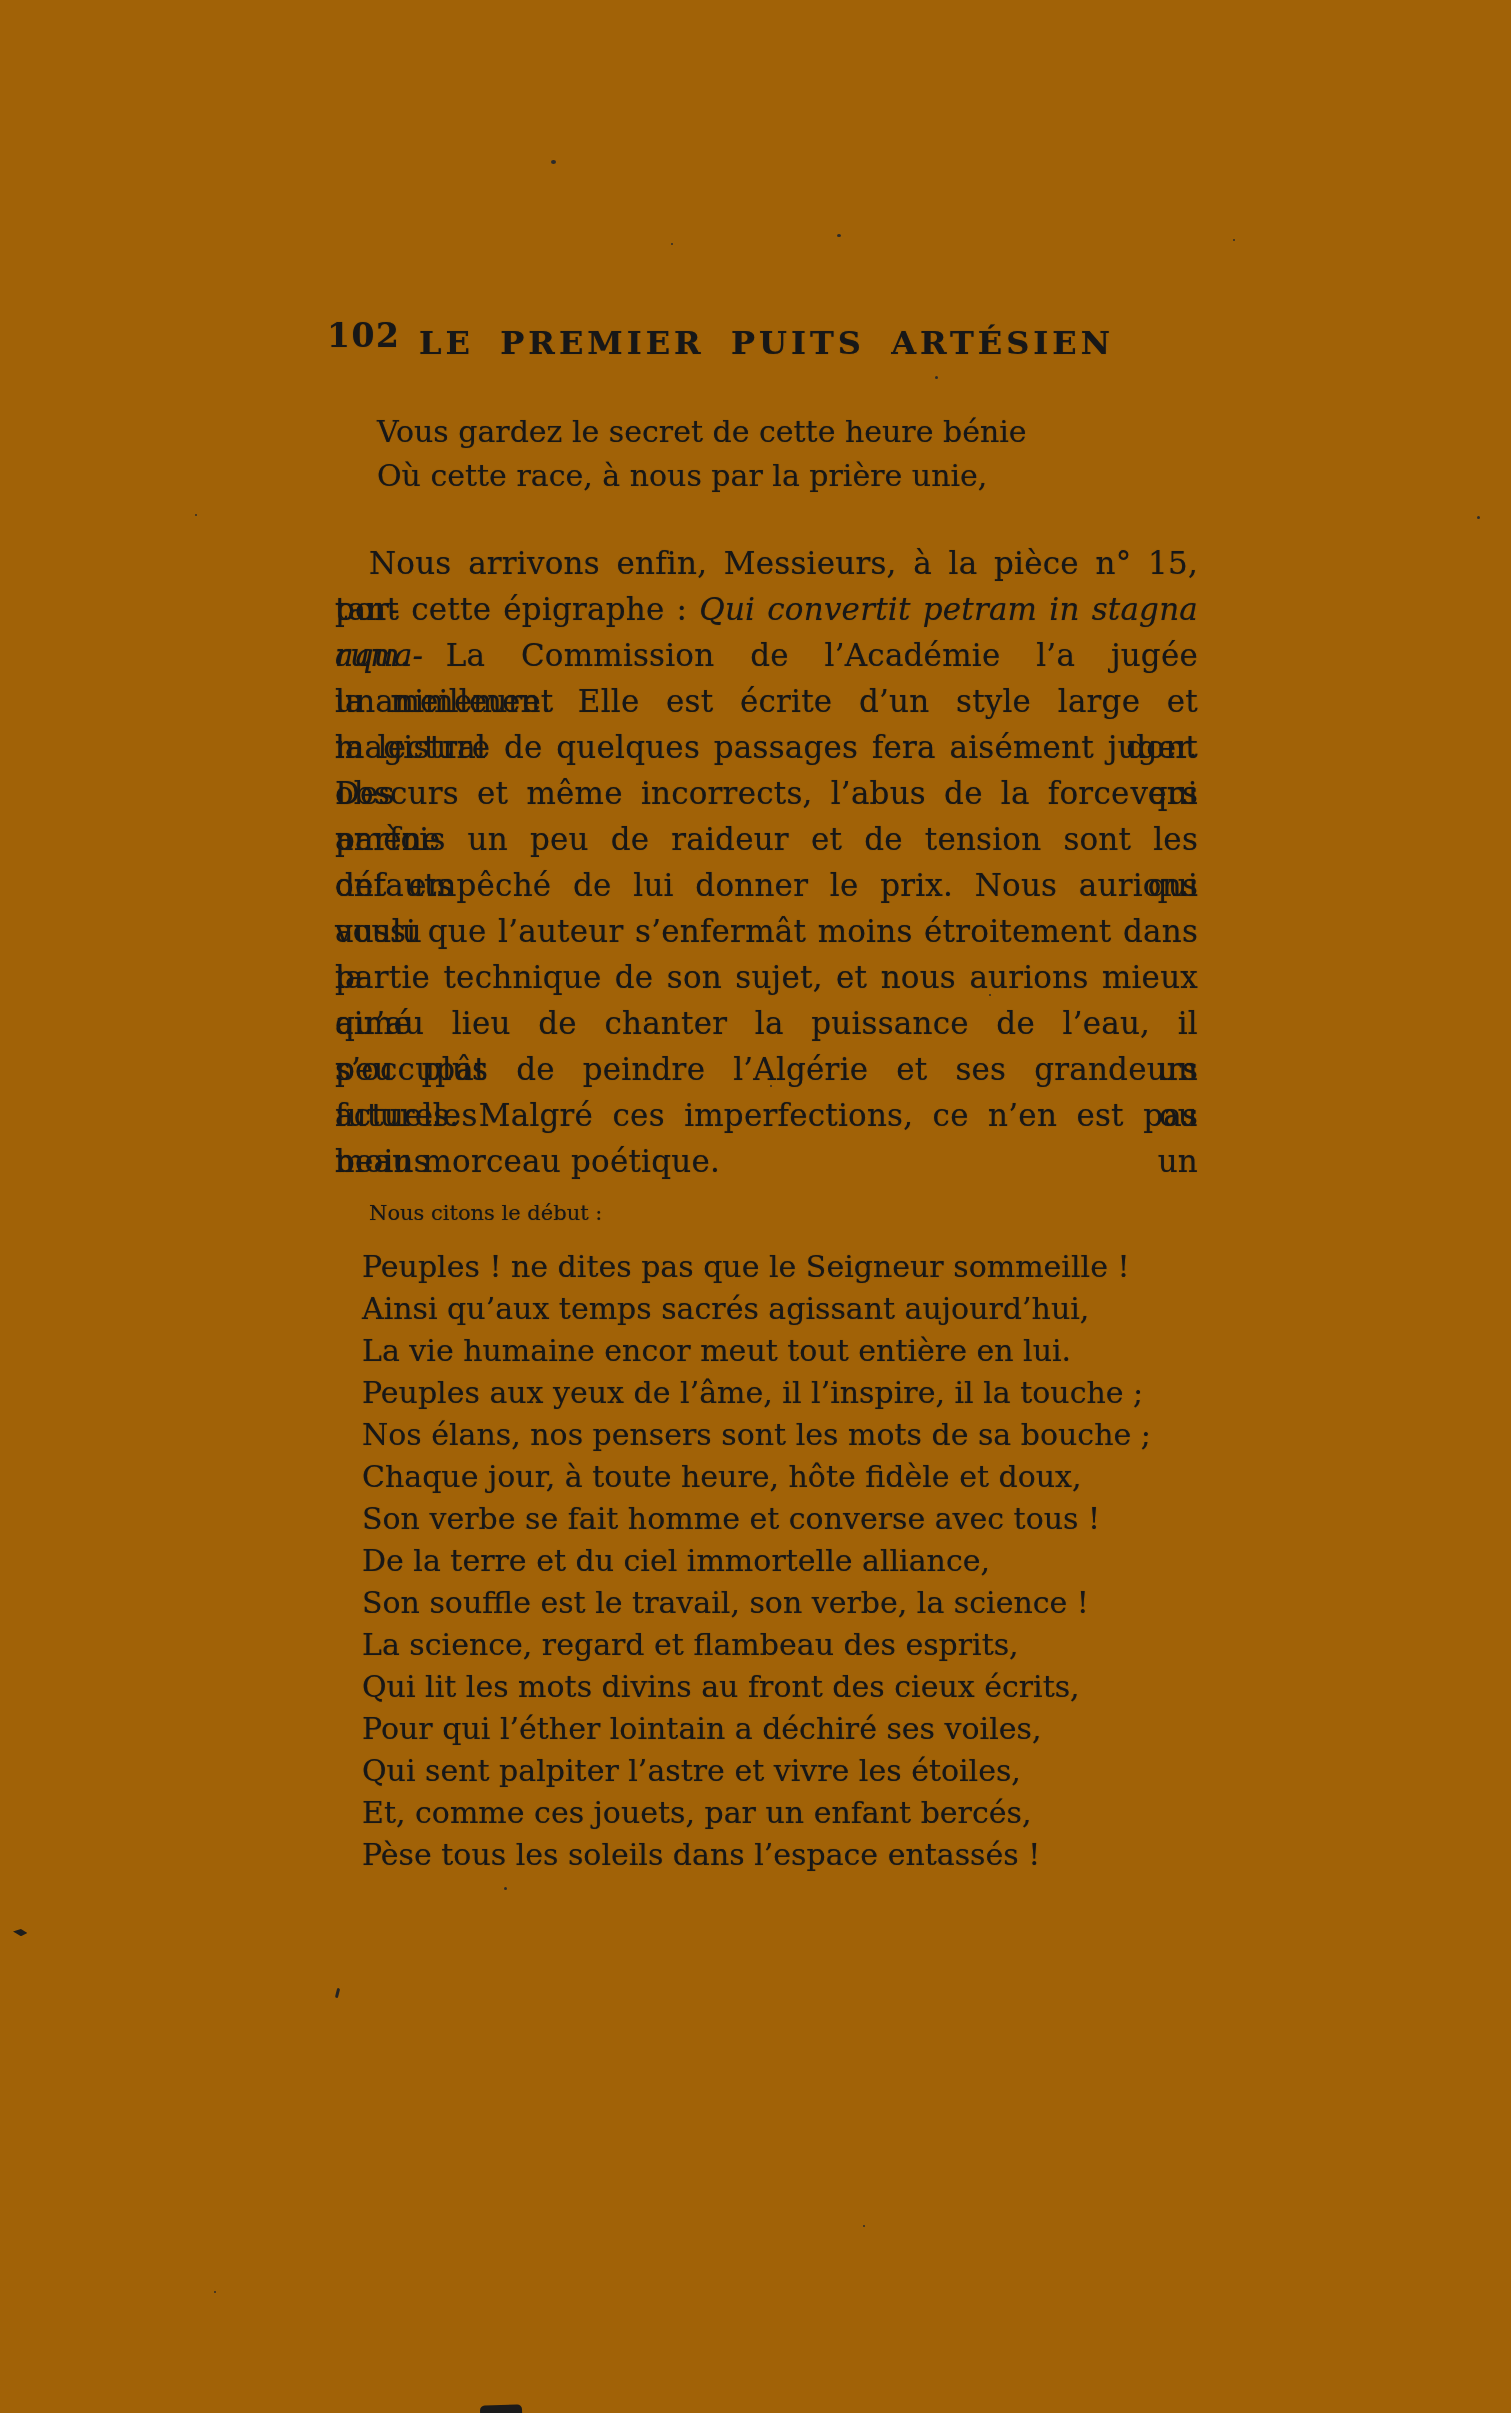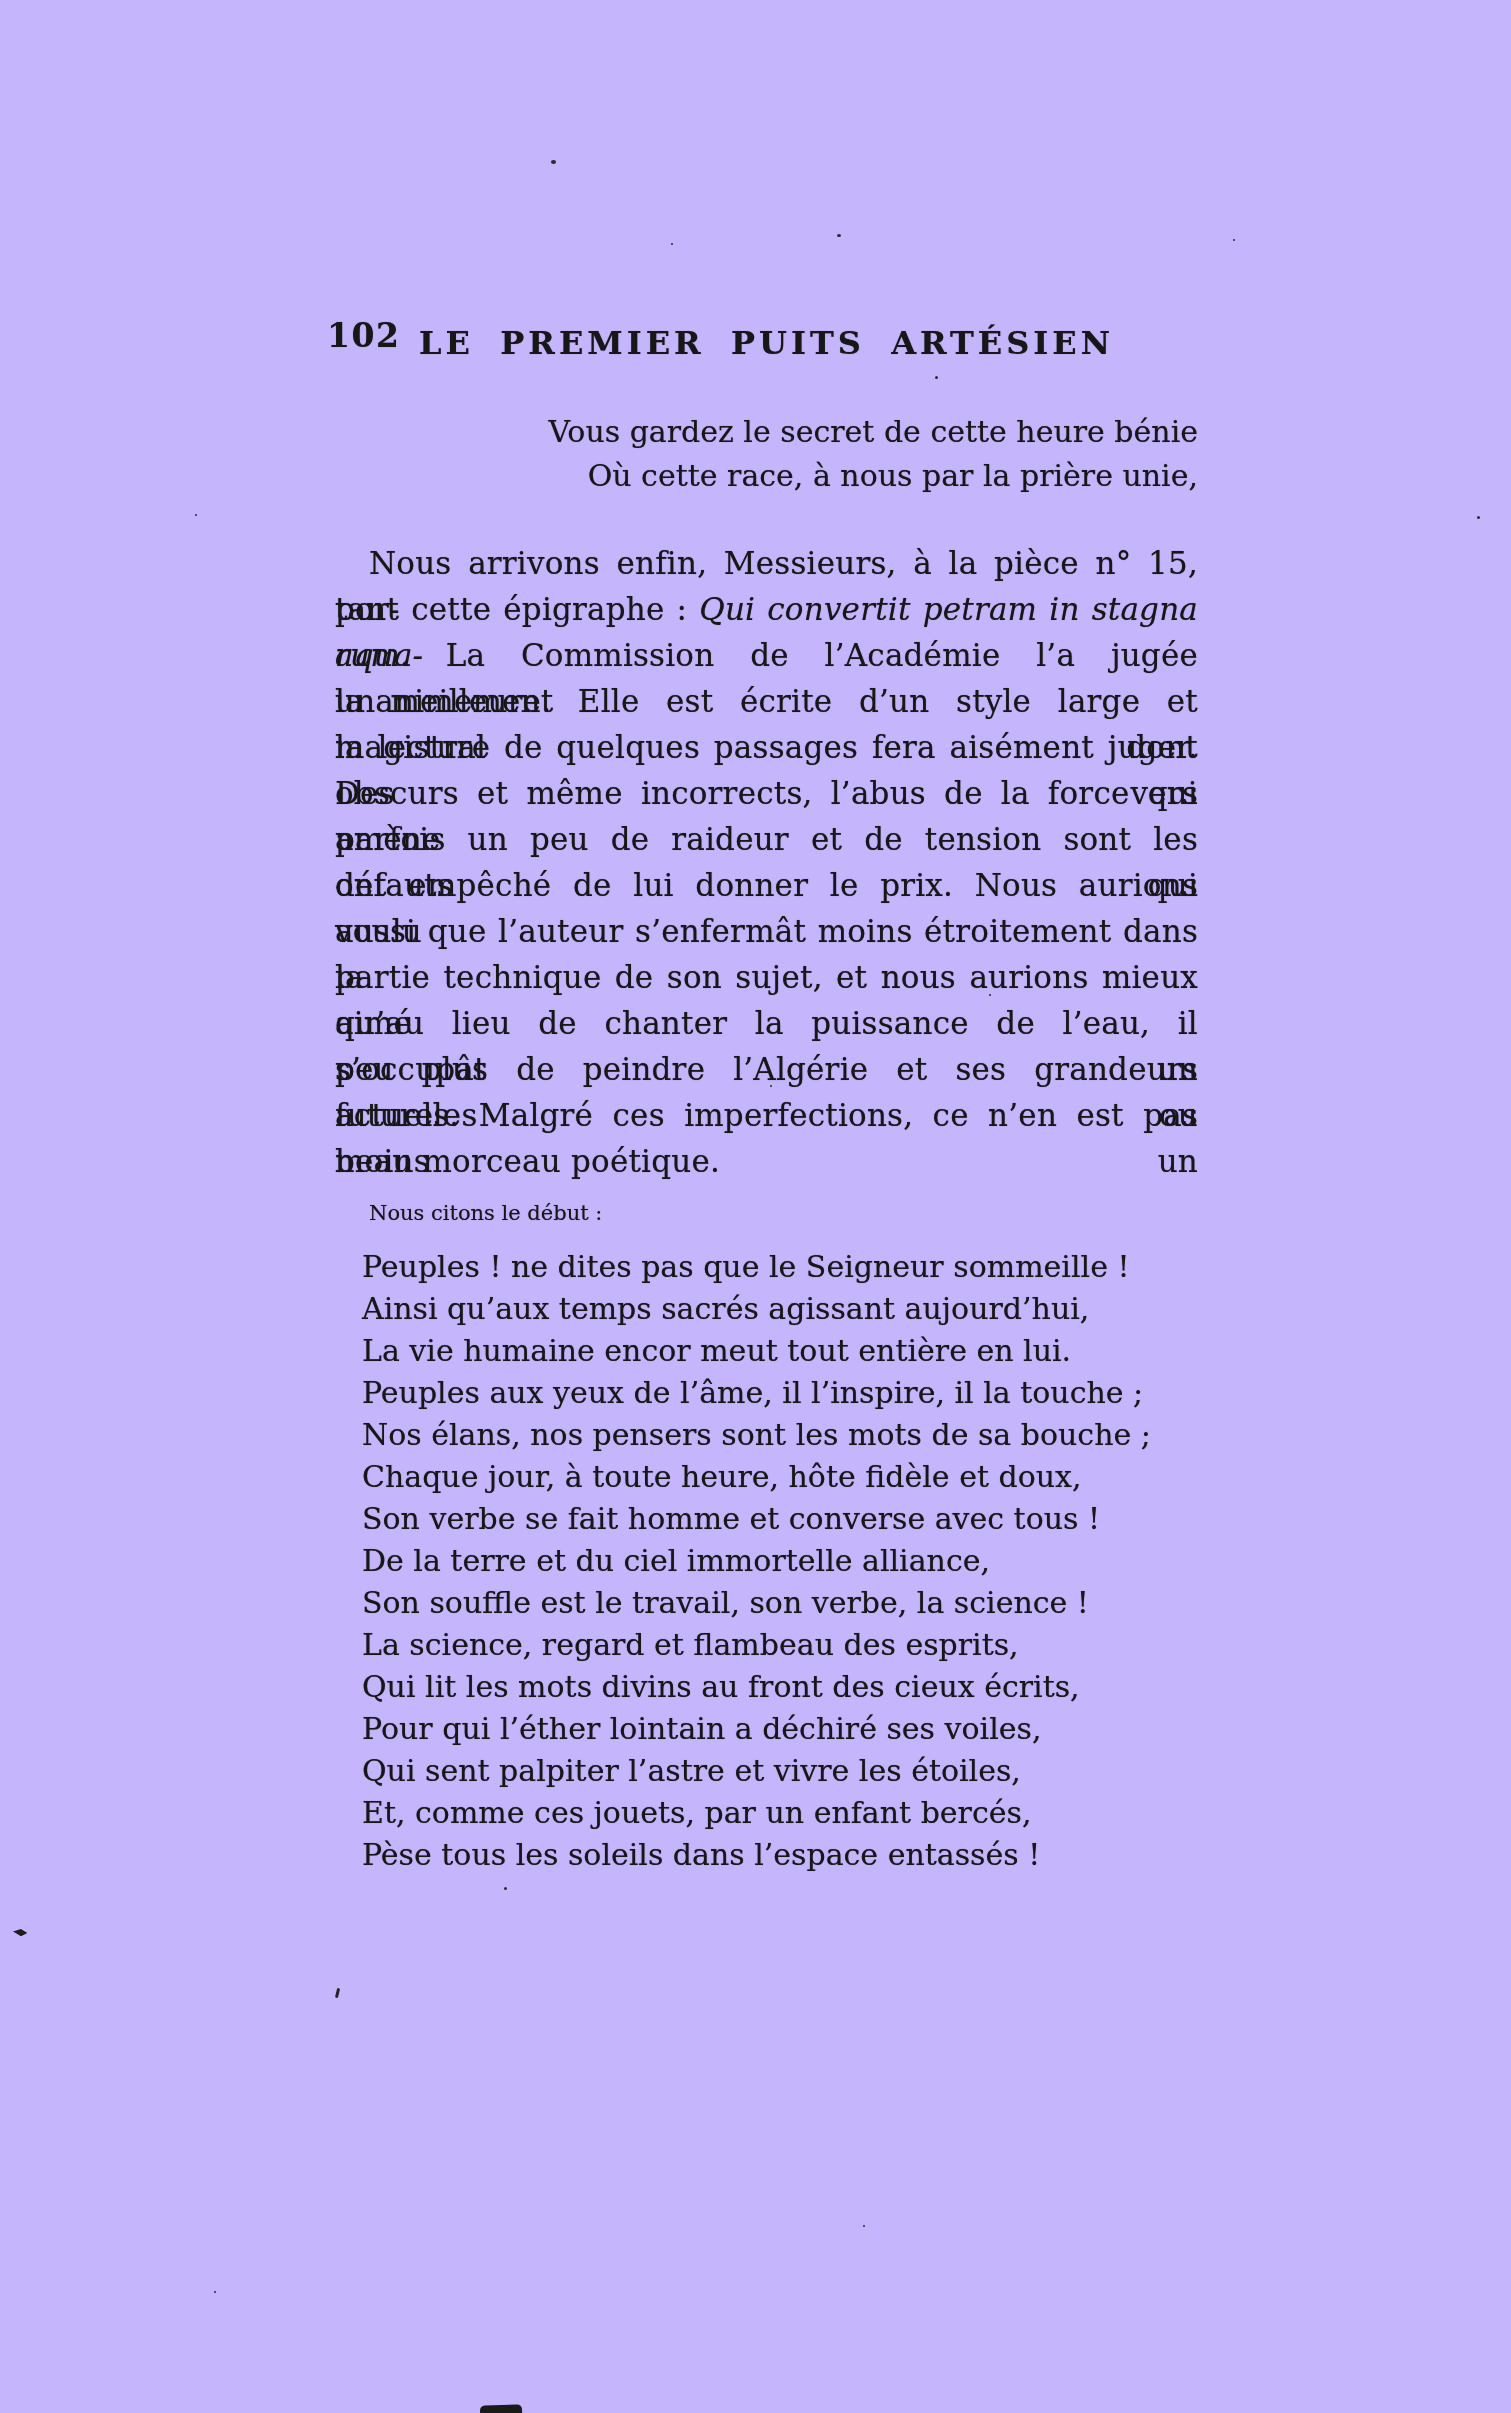--- a/index.html
+++ b/index.html
@@ -1,37 +1,37 @@
 <!DOCTYPE html>
 <html style="font-size:13px"><head>
 <meta charset="utf-8">
 <style>
   html,body{margin:0;padding:0;background:#d9d9d9;}
   .page{
     position:relative;
     width:1511px;height:2413px;
-    background:#c4b5fd;
+    background:#a16207;
     font-family:"DejaVu Serif", serif;
     color:#171717;
     overflow:hidden;
     text-shadow:0 0 0.8px rgba(25,25,25,0.55);
   }
   .text-block{position:absolute;left:335px;top:319px;width:863px;}
   .header-row{position:relative;height:46px;}
   .page-number{
     position:absolute;left:-8px;top:-3.2px;
     font-size:33px;font-weight:700;letter-spacing:1.6px;
   }
   .running-title{
     text-align:center;font-size:32px;font-weight:700;
     letter-spacing:4px;word-spacing:11.2px;padding-top:4.8px;
   }
   .poem{font-size:30px;}
   .poem .line{height:44px;line-height:44px;white-space:nowrap;}
-  .poem-1{margin-top:45px;margin-left:42px;text-align:right;}
+  .poem-1{margin-top:45px;margin-left:42px;}
   .poem-1 .indent2{padding-left:62px;}
   .prose{margin-top:42px;font-size:31px;}
   .prose .line{height:46px;line-height:46px;letter-spacing:0.2px;}
   .justify{text-align:justify;text-align-last:justify;}
   .indent{text-indent:34px;}
   .citation{margin-top:6px;font-size:21px;height:46px;line-height:46px;text-indent:34px;}
   .poem-2{margin-top:9.6px;margin-left:27px;font-size:30px;}
   .poem-2 .line{height:42px;line-height:42px;}
   .it{font-style:italic;}
   .speck{position:absolute;background:#2b2b2b;border-radius:50%;}

